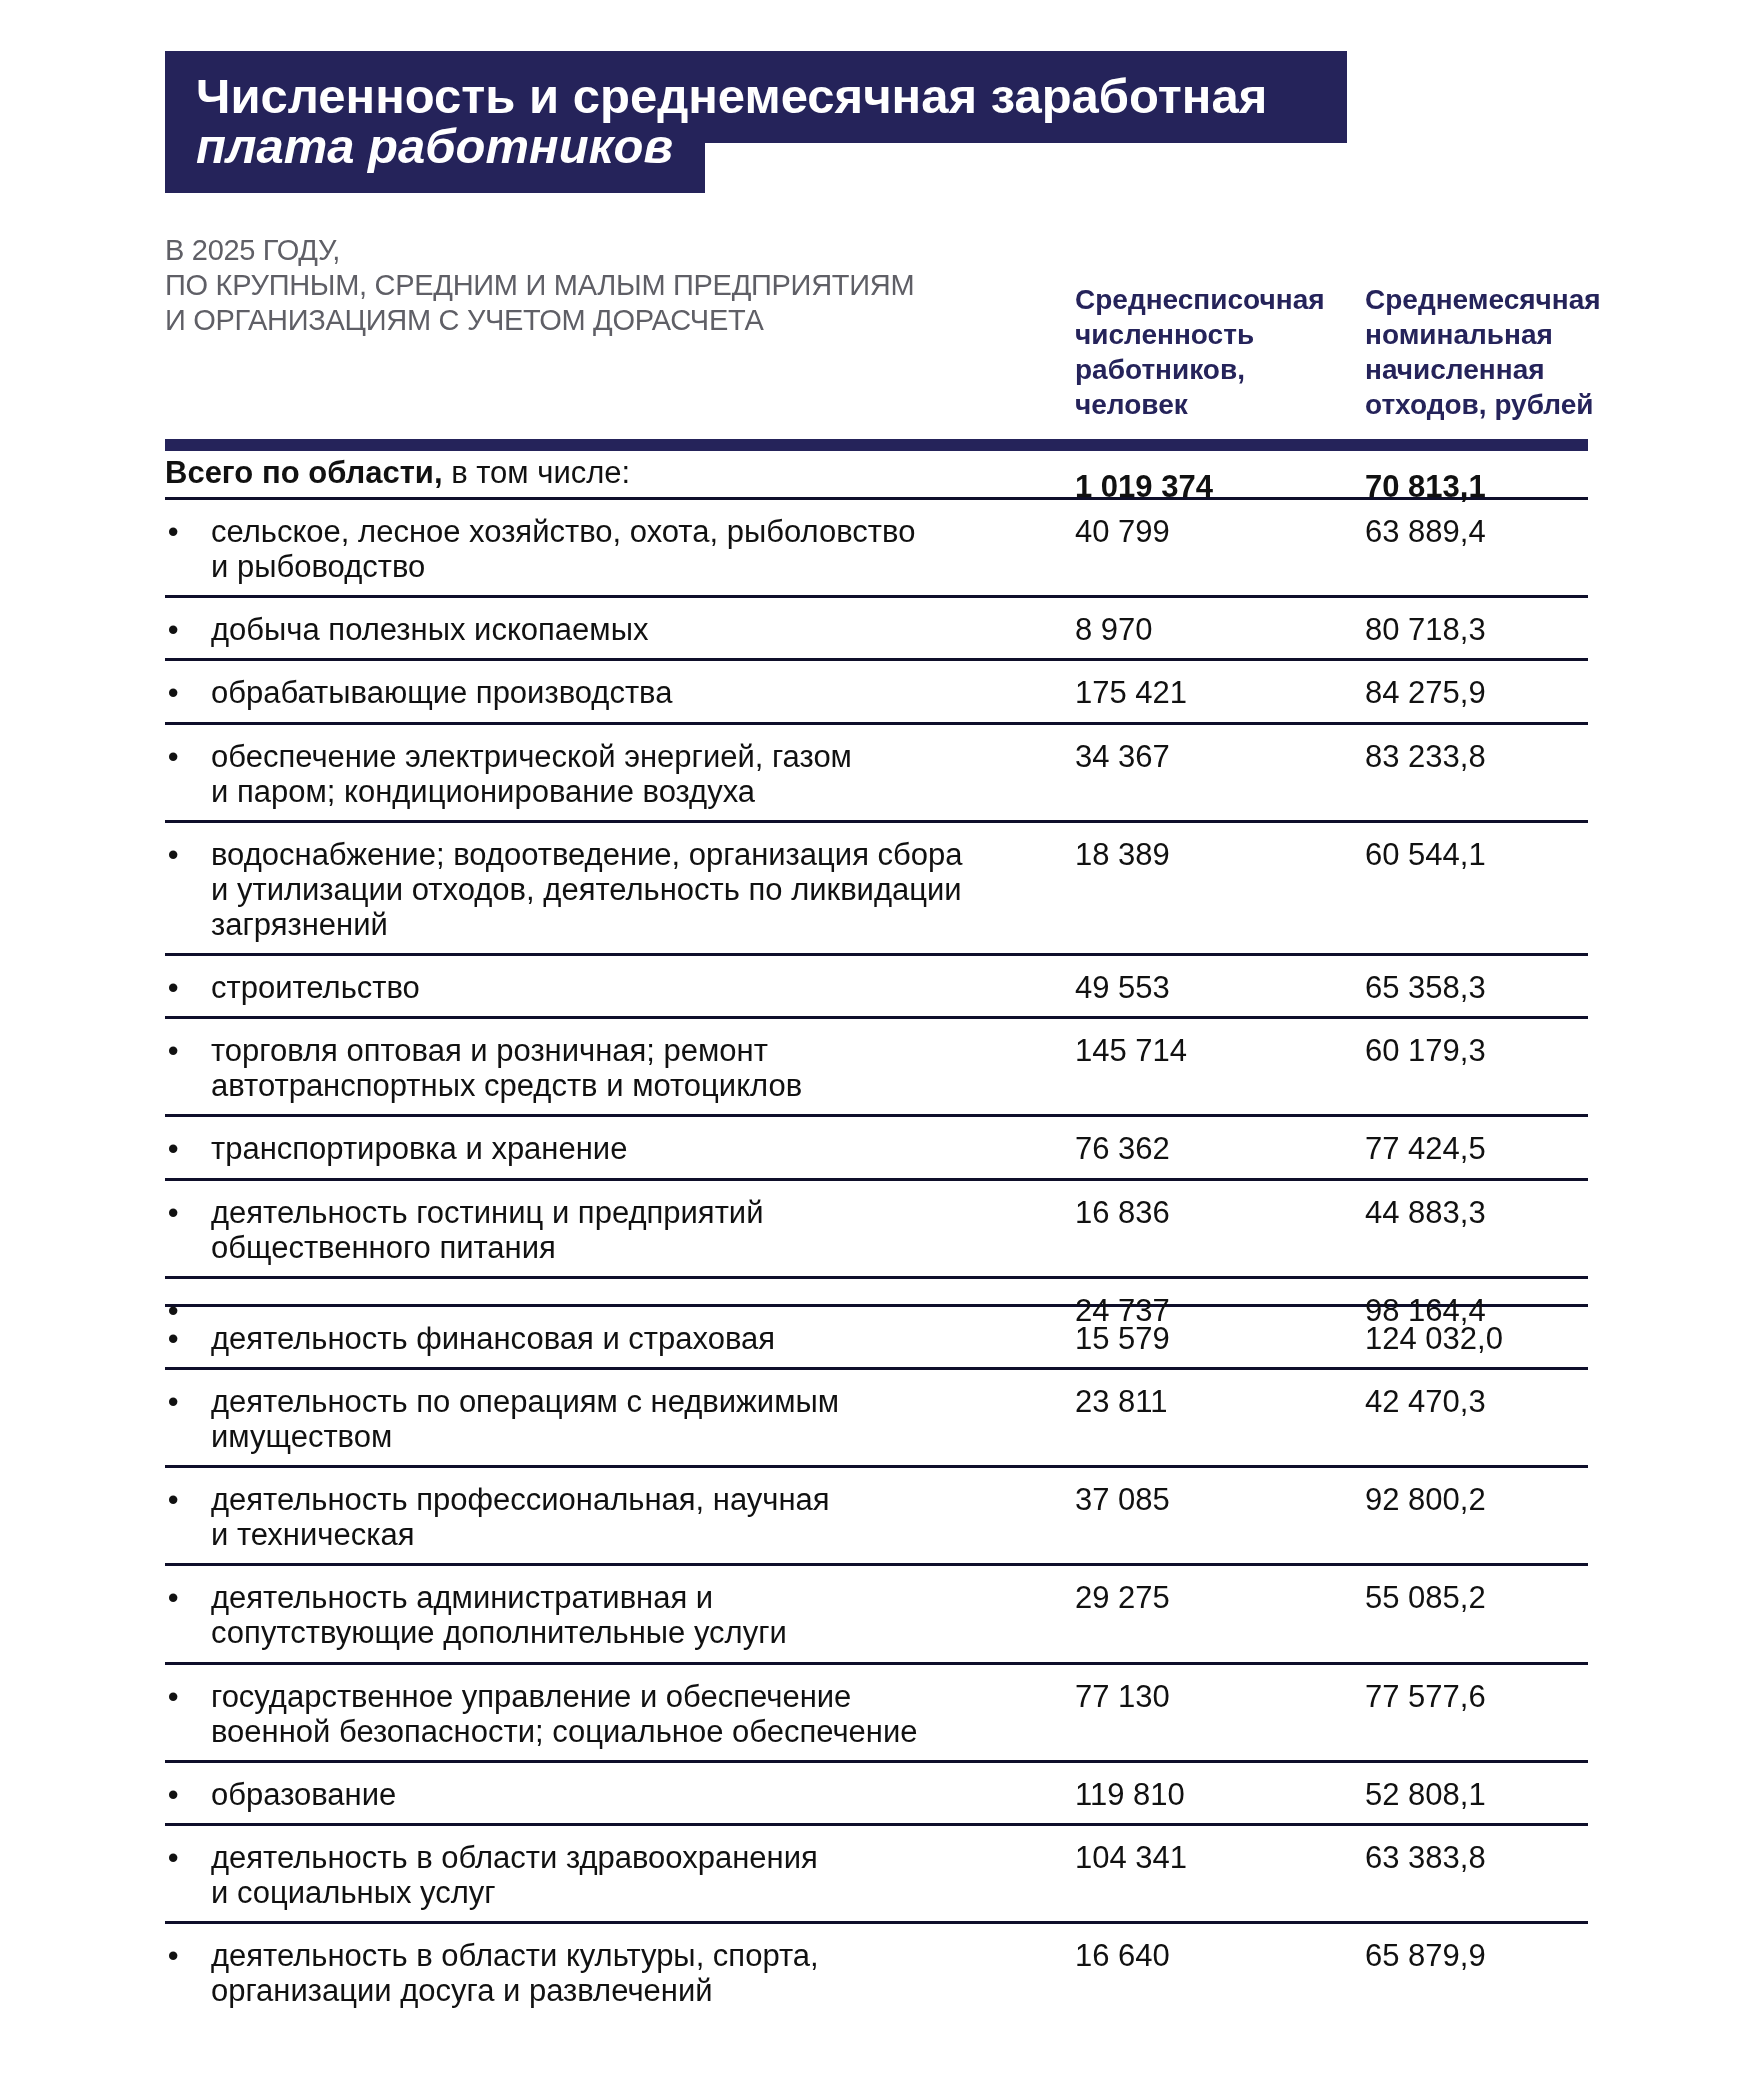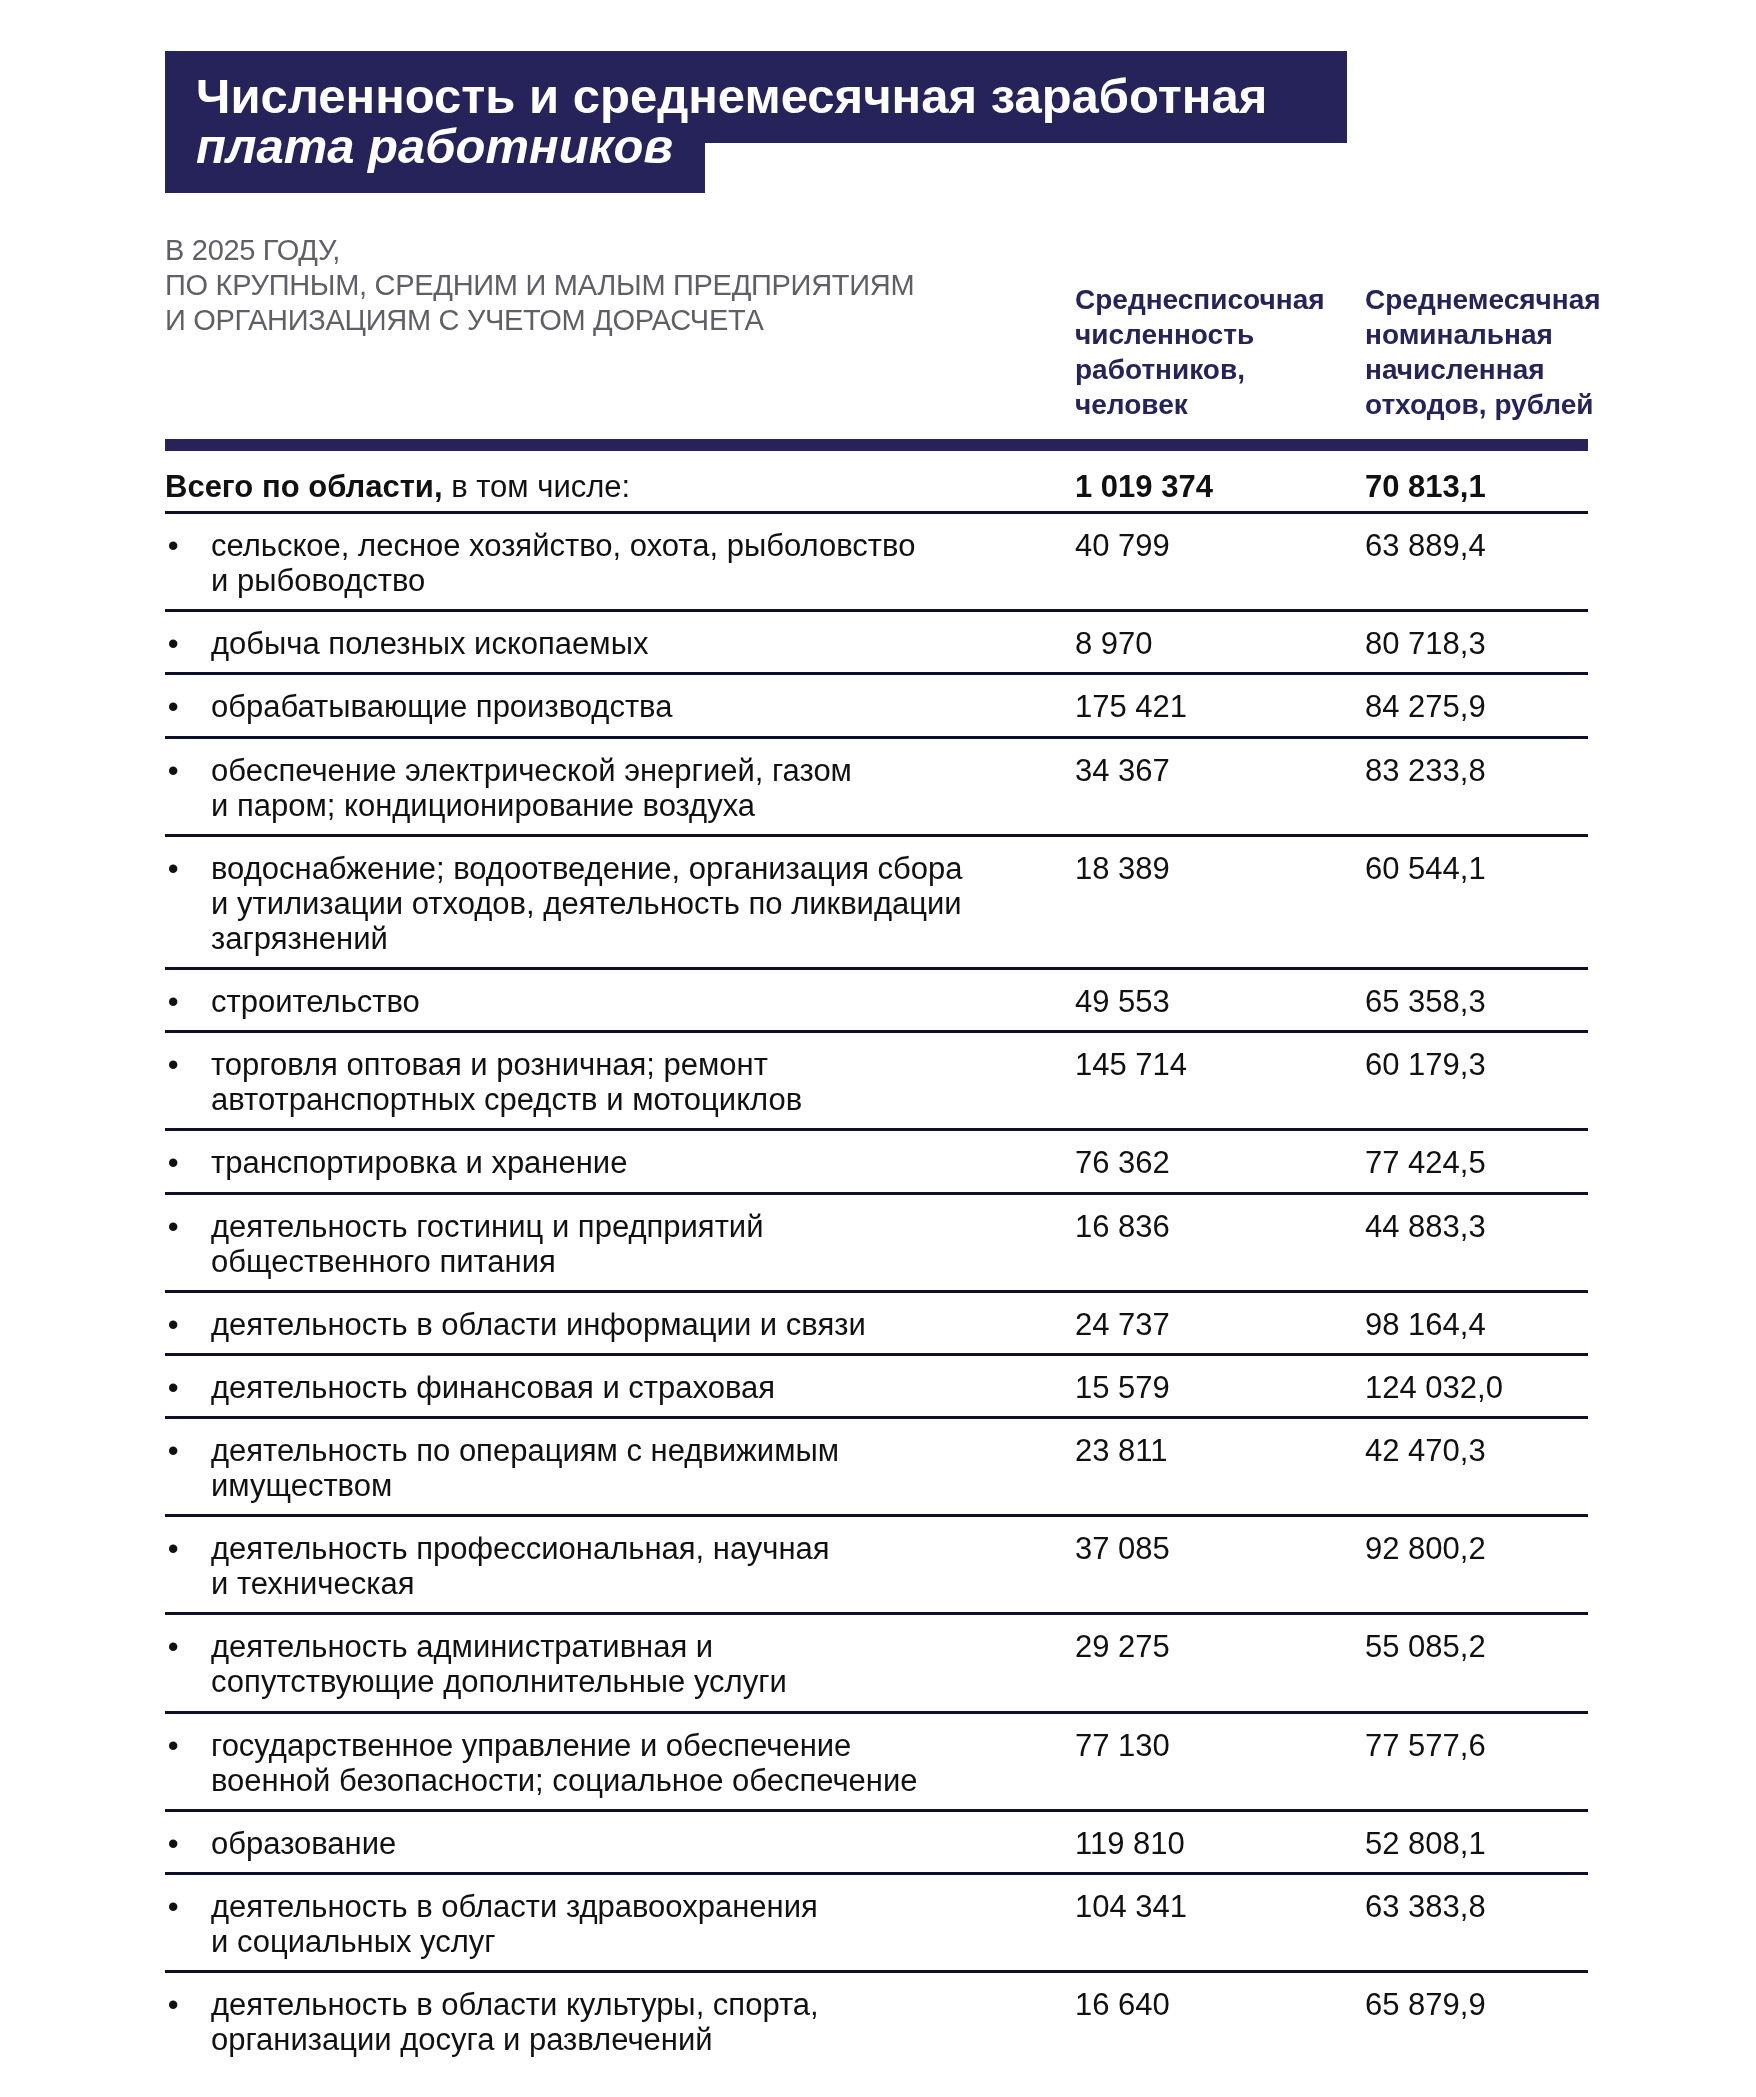--- a/index.html
+++ b/index.html
@@ -25,21 +25,21 @@
               font-size:28px; line-height:35px; }
   .col-head div { white-space:nowrap; }
   .col-head.c1 { left:1075px; }
   .col-head.c2 { left:1365px; }
 
   .thick-rule { position:absolute; left:165px; top:439px; width:1423px; height:12px; background:#25235a; }
 
   .table { position:absolute; left:165px; top:451px; width:1423px; }
   .row { position:relative; border-bottom:3.5px solid #0f0f2a; box-sizing:border-box;
          padding:14px 0 11.2px 0; }
-  .row.total { padding:18px 0 7px 0; }
+  .row.total { padding:4px 0 7px 0; }
   .row.last { border-bottom:none; }
   .cell-label { position:relative; margin-left:46px; width:838px; font-size:31px; line-height:35px; }
   .row.total .cell-label { margin-left:0; }
   .bullet { position:absolute; left:2.8px; top:14px; font-size:31px; line-height:35px; }
   .cell-label .line { white-space:nowrap; }
   .cell-num { position:absolute; top:14px; font-size:31px; line-height:35px; white-space:nowrap; }
   .row.total .cell-num { top:18px; font-weight:700; }
   .cell-num.n1 { left:910px; }
   .cell-num.n2 { left:1200px; }
   .bold { font-weight:700; }
@@ -152,23 +152,20 @@
       <span class="bullet">•</span>
       <div class="cell-label">
         <div class="line">деятельность гостиниц и предприятий</div>
         <div class="line">общественного питания</div>
       </div>
       <div class="cell-num n1">16 836</div>
       <div class="cell-num n2">44 883,3</div>
     </div>
     <div class="row">
       <span class="bullet">•</span>
-      <div class="cell-label">
-        <div class="line">деятельность в области информации и связи</div>
-      </div>
       <div class="cell-num n1">24 737</div>
       <div class="cell-num n2">98 164,4</div>
     </div>
     <div class="row">
       <span class="bullet">•</span>
       <div class="cell-label">
         <div class="line">деятельность финансовая и страховая</div>
       </div>
       <div class="cell-num n1">15 579</div>
       <div class="cell-num n2">124 032,0</div>

